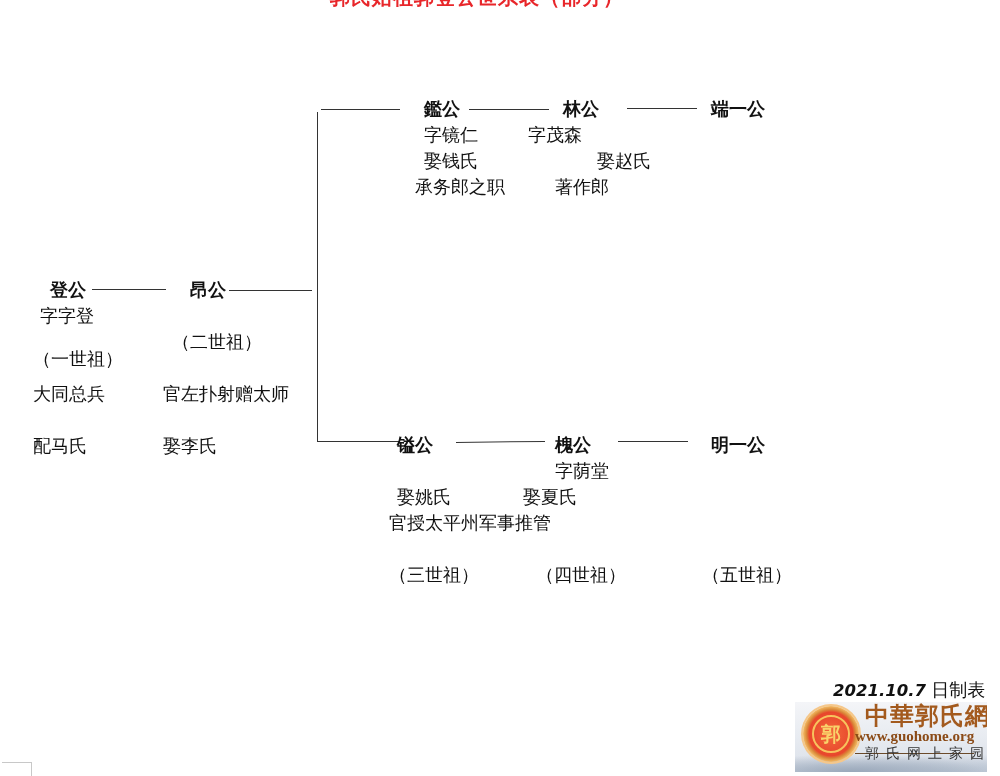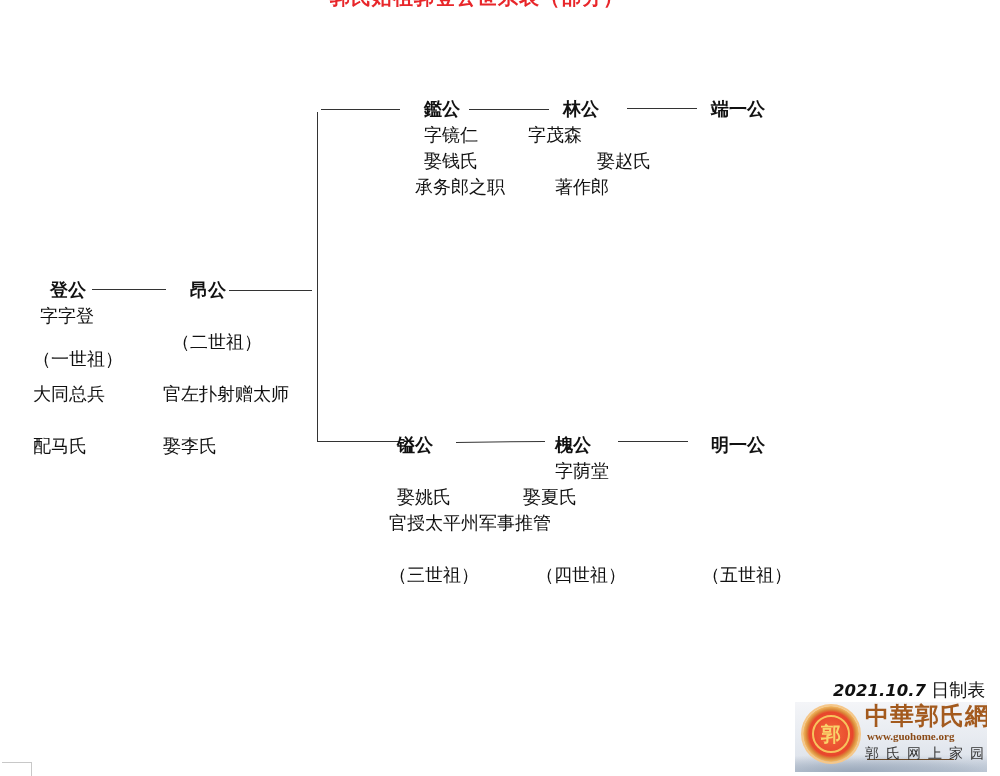--- a/index.html
+++ b/index.html
@@ -115,30 +115,30 @@
       font-size: 24px;
       line-height: 26px;
       color: #a35a1e;
       font-weight: bold;
       letter-spacing: 1px;
       font-family: "DejaVu Serif", "Liberation Serif", serif;
       white-space: nowrap;
     }
     .logo-url {
       position: absolute;
-      left: 72px;
+      left: 60px;
       top: 28px;
-      font-size: 11px;
+      font-size: 15px;
       line-height: 13px;
       color: #8a4a16;
       font-weight: bold;
       font-family: "Liberation Serif", "DejaVu Serif", serif;
       white-space: nowrap;
       border-bottom: 1px solid #6b4a2a;
-      padding-bottom: 16px;
+      padding-bottom: 10px;
     }
     .logo-sub {
       position: absolute;
       left: 70px;
       top: 45px;
       font-size: 14px;
       line-height: 12px;
       color: #333333;
       letter-spacing: 7px;
       font-family: "DejaVu Serif", "Liberation Serif", serif;

